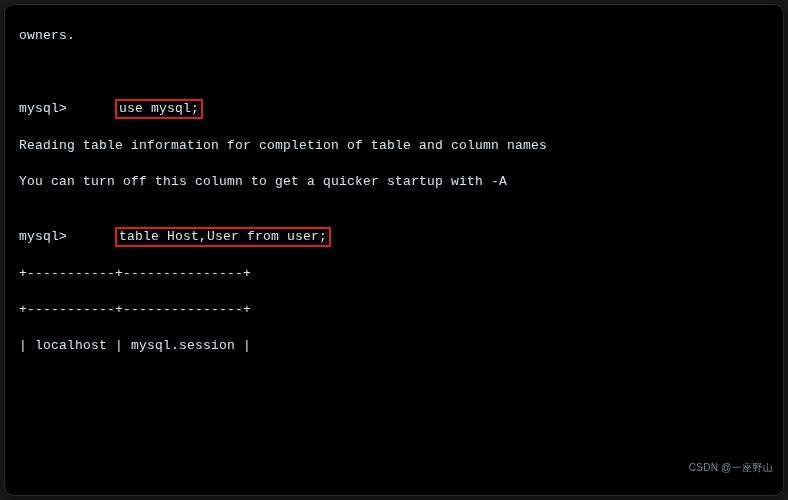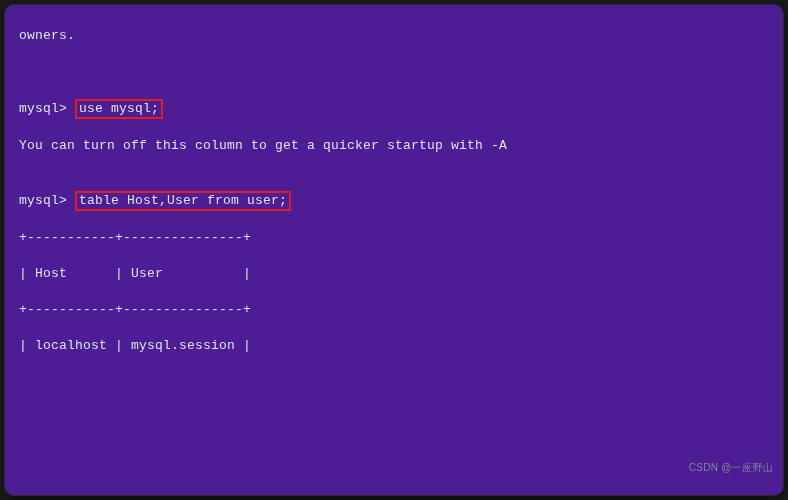--- a/index.html
+++ b/index.html
@@ -6,21 +6,21 @@
     body {
       background: #1a1a1a;
       display: flex;
       justify-content: center;
       align-items: flex-start;
       padding: 4px;
     }
     .terminal-window {
       width: 780px;
       height: 492px;
-      background: #4c1d95;
+      background: #000000;
       border-radius: 10px;
       border: 1px solid #2a2a2a;
       overflow: hidden;
       position: relative;
       box-shadow: 0 2px 8px rgba(0,0,0,0.5);
     }
     .terminal-content {
       padding: 4px 14px 14px 14px;
       font-family: "Consolas", "Courier New", monospace;
       font-size: 13px;
@@ -28,45 +28,46 @@
       color: #d9e6ec;
       letter-spacing: 0.2px;
       white-space: pre;
     }
     .line { display: block; white-space: pre; }
     .hl {
       border: 2px solid #e11d1d;
       padding: 0 2px;
       display: inline-block;
       line-height: 16px;
+      margin-left: 40px;
     }
     .watermark {
       position: absolute;
       right: 10px;
       bottom: 20px;
       font-size: 10px;
       color: #7a8a92;
       font-family: Arial, sans-serif;
       letter-spacing: 0.3px;
     }
   </style>
 </head>
 <body>
 
 <div class="terminal-window">
   <div class="terminal-content">
 <span class="line">owners.</span>
 <span class="line"></span>
 <span class="line"></span>
 <span class="line"><span>mysql&gt; </span><span class="hl">use mysql;</span></span>
+<span class="line">Reading table information for completion of table and column names</span>
 <span class="line">You can turn off this column to get a quicker startup with -A</span>
 <span class="line"></span>
 <span class="line"><span>mysql&gt; </span><span class="hl">table Host,User from user;</span></span>
 <span class="line">+-----------+---------------+</span>
-<span class="line">| Host      | User          |</span>
 <span class="line">+-----------+---------------+</span>
 <span class="line">| localhost | mysql.session |</span>
 
 
 
 <span class="line"></span>
 
 
 
 <span class="line"></span>

